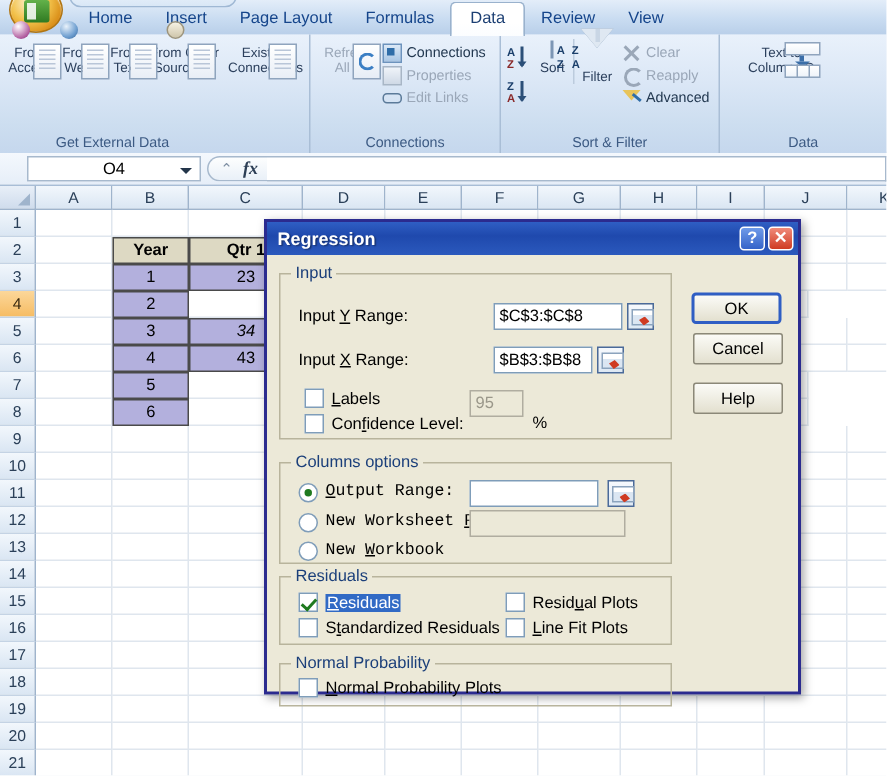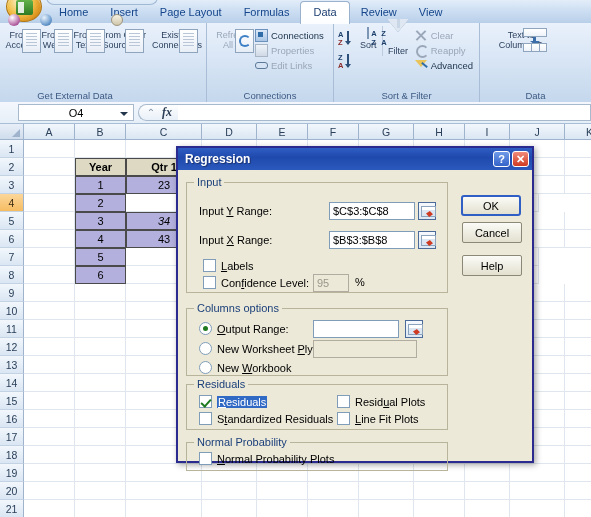--- a/index.html
+++ b/index.html
@@ -354,21 +354,21 @@
   .cbox.checked::after {
     content:''; position: absolute; left: 3px; top: 1px;
     width: 4px; height: 8px;
     border: solid #1f7a1f; border-width: 0 2px 2px 0;
     transform: rotate(42deg);
   }
   .cblabel { font-size: 11px; color: #000; white-space: nowrap; }
   .cblabel.hl { background: #316ac5; color: #ffffff; padding: 0 1px; }
   .u { text-decoration: underline; }
 
-  .rbrow { position: absolute; display: flex; align-items: flex-end; gap: 5px; }
+  .rbrow { position: absolute; display: flex; align-items: flex-start; gap: 5px; font-family: Liberation Mono, monospace; }
   .radio {
     width: 13px; height: 13px; flex: 0 0 13px; border-radius: 50%;
     background: #ffffff; border: 1px solid #7f9db9; position: relative;
   }
   .radio.on::after {
     content:''; position:absolute; left:3px; top:3px; width:5px; height:5px;
     border-radius:50%; background:#1f7a1f;
   }
 
   .dbtn {
@@ -869,34 +869,34 @@
         <span class="grp-cap">Input</span>
 
         <div class="frow" style="left:12px; top:19px;">
           <span class="flabel" style="width:130px">Input <span class="u">Y</span> Range:</span>
           <span class="txtin" style="width:86px">$C$3:$C$8</span>
           <span class="rngbtn"></span>
         </div>
 
         <div class="frow" style="left:12px; top:48px;">
           <span class="flabel" style="width:130px">Input <span class="u">X</span> Range:</span>
-          <span class="txtin" style="width:86px">$B$3:$B$8</span>
+          <span class="txtin" style="width:66px">$B$3:$B$8</span>
           <span class="rngbtn"></span>
         </div>
 
         <div class="cbrow" style="left:16px; top:76px;">
           <span class="cbox"></span>
           <span class="cblabel"><span class="u">L</span>abels</span>
         </div>
 
         <div class="cbrow" style="left:16px; top:93px;">
           <span class="cbox"></span>
           <span class="cblabel">Con<span class="u">f</span>idence Level:</span>
         </div>
-        <span class="txtin disabled" style="position:absolute;left:126px;top:91px;width:36px">95</span>
+        <span class="txtin disabled" style="position:absolute;left:126px;top:77px;width:36px">95</span>
         <span style="position:absolute;left:168px;top:93px;font-size:11px">%</span>
       </div>
 
       <div class="grp" style="left:8px; top:138px; width:262px; height:68px;">
         <span class="grp-cap">Columns options</span>
 
         <div class="rbrow" style="left:12px; top:13px;">
           <span class="radio on"></span>
           <span class="cblabel"><span class="u">O</span>utput Range:</span>
         </div>

